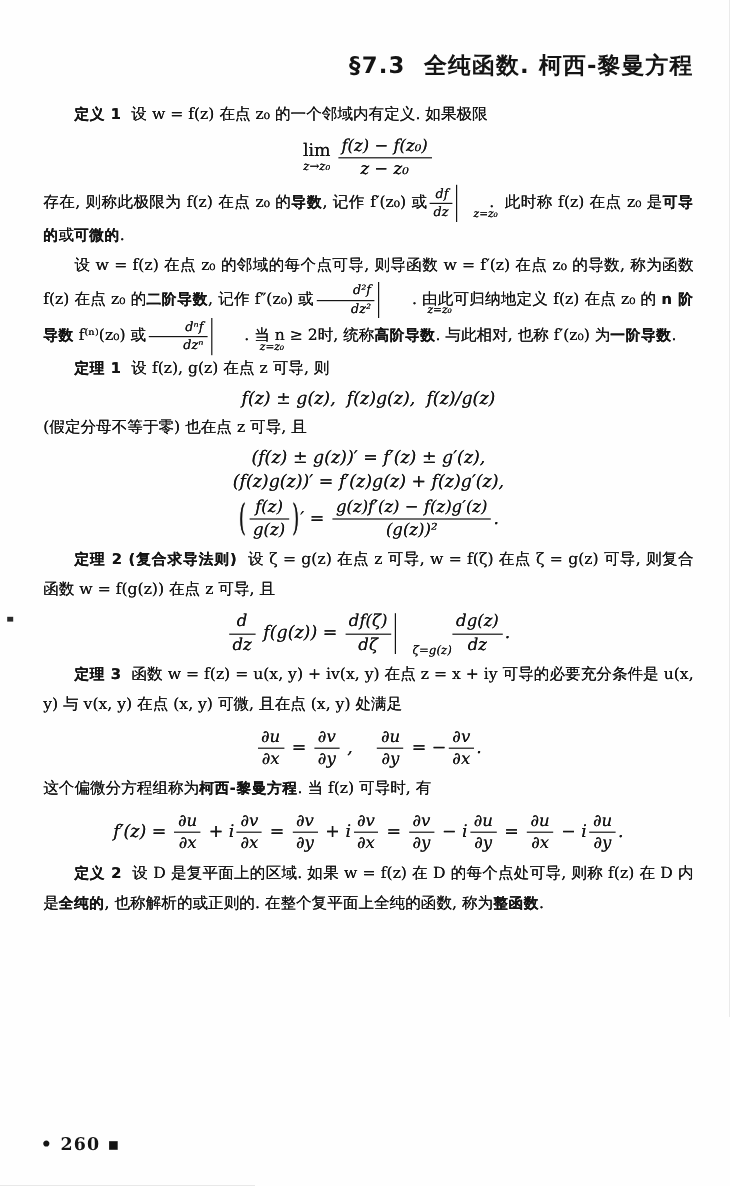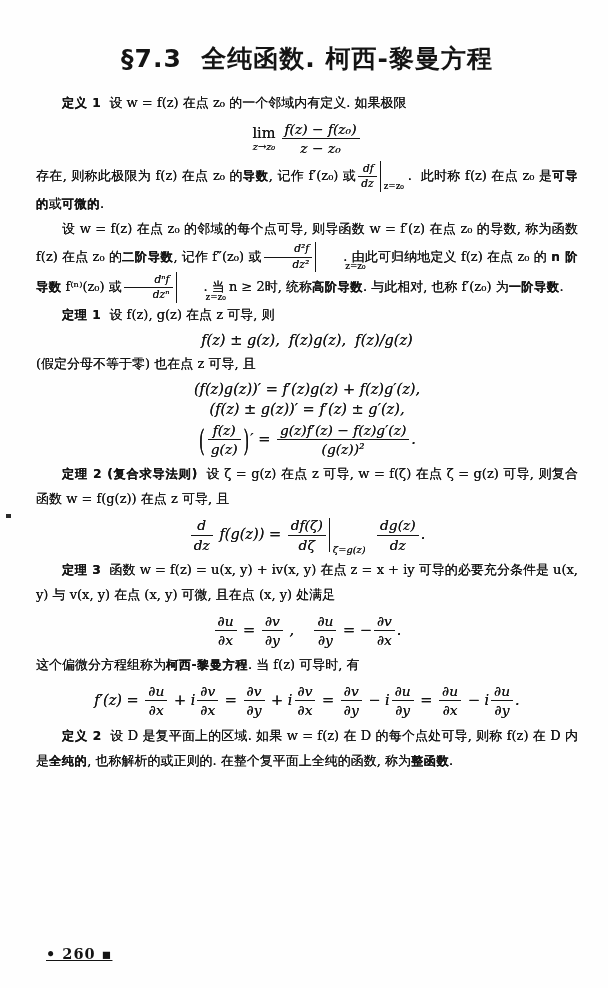--- a/index.html
+++ b/index.html
@@ -4,21 +4,21 @@
 <style>
   html,body{margin:0;padding:0;background:#d9d9d9;}
   .page{
     position:relative;width:608px;height:988px;background:#fefefe;
     color:#141414;font-family:"DejaVu Serif",serif;overflow:hidden;
     margin:0 auto;box-sizing:border-box;
   }
   .inner{padding:38px 30px 0 36px;}
   .title{
     font-family:"DejaVu Sans",sans-serif;
-    font-size:25px;font-weight:bold;text-align:center;
+    font-size:19px;font-weight:bold;text-align:right;
     margin:4px 0 16px 0;letter-spacing:1px;
   }
   .section{
     font-family:"DejaVu Sans",sans-serif;
     font-size:16.5px;font-weight:bold;text-align:left;
     margin:0 0 12px 0;letter-spacing:0.5px;
   }
   .para{
     font-size:13px;line-height:1.92;text-align:justify;margin:0;
     text-shadow:0 0 0.4px currentColor;
@@ -35,58 +35,57 @@
   }
   .formula .frac{font-size:0.95em;}
   .para .frac{font-size:0.82em;text-align:right;}
   .frac .num{display:block;border-bottom:1.3px solid #141414;padding:0 3px 1px 3px;}
   .frac .den{display:block;padding:1px 3px 0 3px;}
   .ebar{
     display:inline-block;vertical-align:middle;height:2.35em;
     border-left:1.4px solid #141414;position:relative;margin-left:1px;
   }
   .ebar sub{
-    position:absolute;left:3px;bottom:-0.3em;font-size:0.68em;
-    white-space:nowrap;
+    position:absolute;left:14px;bottom:-0.3em;font-size:0.68em;
+    font-style:italic;white-space:nowrap;
   }
   .lim{
     display:inline-block;vertical-align:middle;text-align:center;
     line-height:1.12;font-style:normal;margin-right:4px;
   }
   .lim .top{display:block;}
   .lim .sub{display:block;font-size:0.68em;font-style:italic;}
   .bigp{
     display:inline-block;vertical-align:middle;
     transform:scaleY(2.1);font-weight:300;margin:0 1px;font-style:normal;
   }
   .footer{
-    position:absolute;left:46px;bottom:26px;
+    position:absolute;left:34px;bottom:26px;
     font-weight:bold;font-size:14.5px;letter-spacing:1px;
     font-family:"DejaVu Serif",serif;
-    text-decoration:underline;
   }
   .speck{position:absolute;left:6px;top:514px;width:5px;height:4px;background:#2a2a2a;}
 </style>
 </head>
 <body>
 
 <div class="page">
   <div class="speck"></div>
   <div class="inner">
     <h1 class="title">§7.3&nbsp;&nbsp;全纯函数. 柯西-黎曼方程</h1>
     <div id="content">
         <div class="para indent"><b>定义 1</b>&nbsp;&nbsp;设 w = f(z) 在点 z₀ 的一个邻域内有定义. 如果极限</div>
         <div class="formula"><span class="lim"><span class="top">lim</span><span class="sub">z→z₀</span></span><span class="frac"><span class="num">f(z) − f(z₀)</span><span class="den">z − z₀</span></span></div>
         <div class="para">存在, 则称此极限为 f(z) 在点 z₀ 的<b>导数</b>, 记作 f′(z₀) 或<span class="frac"><span class="num">df</span><span class="den">dz</span></span><span class="ebar" style="margin-right: 2.08em;"><sub>z=z₀</sub></span>.&nbsp;&nbsp;此时称 f(z) 在点 z₀ 是<b>可导的</b>或<b>可微的</b>.</div>
         <div class="para indent">设 w = f(z) 在点 z₀ 的邻域的每个点可导, 则导函数 w = f′(z) 在点 z₀ 的导数, 称为函数 f(z) 在点 z₀ 的<b>二阶导数</b>, 记作 f″(z₀) 或<span class="frac"><span class="num">d²f</span><span class="den">dz²</span></span><span class="ebar" style="margin-right: 2.08em;"><sub>z=z₀</sub></span>. 由此可归纳地定义 f(z) 在点 z₀ 的 <b>n 阶导数</b> f⁽ⁿ⁾(z₀) 或<span class="frac"><span class="num">dⁿf</span><span class="den">dzⁿ</span></span><span class="ebar" style="margin-right: 2.08em;"><sub>z=z₀</sub></span>. 当 n ≥ 2时, 统称<b>高阶导数</b>. 与此相对, 也称 f′(z₀) 为<b>一阶导数</b>.</div>
         <div class="para indent"><b>定理 1</b>&nbsp;&nbsp;设 f(z), g(z) 在点 z 可导, 则</div>
         <div class="formula">f(z) ± g(z),&nbsp;&nbsp;f(z)g(z),&nbsp;&nbsp;f(z)/g(z)</div>
         <div class="para">(假定分母不等于零) 也在点 z 可导, 且</div>
+        <div class="formula">(f(z) ± g(z))′ = f′(z) ± g′(z),</div>
         <div class="formula">(f(z)g(z))′ = f′(z)g(z) + f(z)g′(z),</div>
-        <div class="formula">(f(z) ± g(z))′ = f′(z) ± g′(z),</div>
         <div class="formula"><span class="bigp">(</span><span class="frac"><span class="num">f(z)</span><span class="den">g(z)</span></span><span class="bigp">)</span>′ = <span class="frac"><span class="num">g(z)f′(z) − f(z)g′(z)</span><span class="den">(g(z))²</span></span>.</div>
         <div class="para indent"><b>定理 2 (复合求导法则)</b>&nbsp;&nbsp;设 ζ = g(z) 在点 z 可导, w = f(ζ) 在点 ζ = g(z) 可导, 则复合函数 w = f(g(z)) 在点 z 可导, 且</div>
         <div class="formula"><span class="frac"><span class="num">d</span><span class="den">dz</span></span> f(g(z)) = <span class="frac"><span class="num">df(ζ)</span><span class="den">dζ</span></span><span class="ebar" style="margin-right: 3.12em;"><sub>ζ=g(z)</sub></span><span class="frac"><span class="num">dg(z)</span><span class="den">dz</span></span>.</div>
         <div class="para indent"><b>定理 3</b>&nbsp;&nbsp;函数 w = f(z) = u(x, y) + iv(x, y) 在点 z = x + iy 可导的必要充分条件是 u(x, y) 与 v(x, y) 在点 (x, y) 可微, 且在点 (x, y) 处满足</div>
         <div class="formula"><span class="frac"><span class="num">∂u</span><span class="den">∂x</span></span> = <span class="frac"><span class="num">∂v</span><span class="den">∂y</span></span> ,&nbsp;&nbsp;&nbsp;&nbsp;<span class="frac"><span class="num">∂u</span><span class="den">∂y</span></span> = −<span class="frac"><span class="num">∂v</span><span class="den">∂x</span></span>.</div>
         <div class="para">这个偏微分方程组称为<b>柯西-黎曼方程</b>. 当 f(z) 可导时, 有</div>
         <div class="formula">f′(z) = <span class="frac"><span class="num">∂u</span><span class="den">∂x</span></span> + i<span class="frac"><span class="num">∂v</span><span class="den">∂x</span></span> = <span class="frac"><span class="num">∂v</span><span class="den">∂y</span></span> + i<span class="frac"><span class="num">∂v</span><span class="den">∂x</span></span> = <span class="frac"><span class="num">∂v</span><span class="den">∂y</span></span> − i<span class="frac"><span class="num">∂u</span><span class="den">∂y</span></span> = <span class="frac"><span class="num">∂u</span><span class="den">∂x</span></span> − i<span class="frac"><span class="num">∂u</span><span class="den">∂y</span></span>.</div>
         <div class="para indent"><b>定义 2</b>&nbsp;&nbsp;设 D 是复平面上的区域. 如果 w = f(z) 在 D 的每个点处可导, 则称 f(z) 在 D 内是<b>全纯的</b>, 也称解析的或正则的. 在整个复平面上全纯的函数, 称为<b>整函数</b>.</div>
       </div>
   </div>

